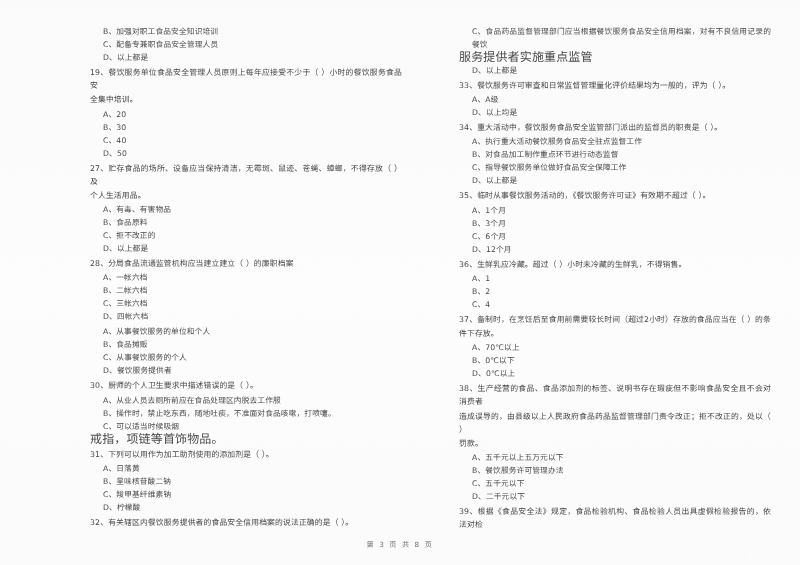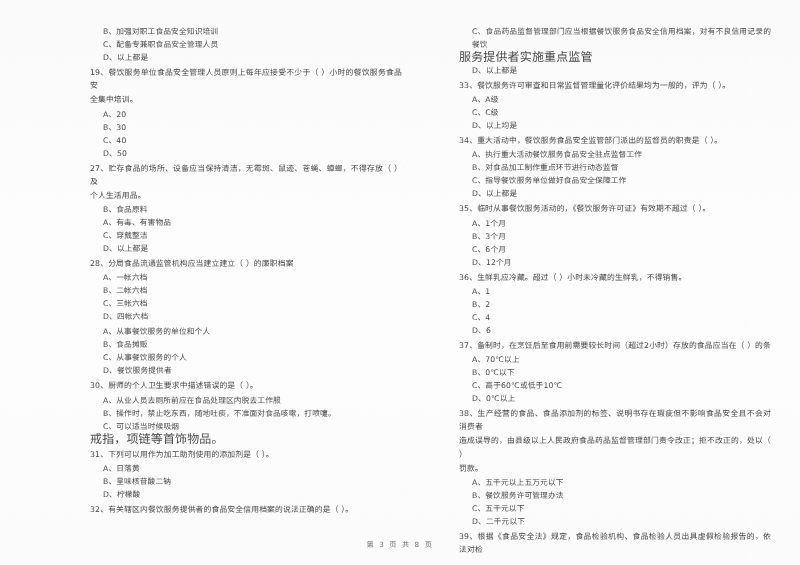--- a/index.html
+++ b/index.html
@@ -113,23 +113,23 @@
         <p class="q-stem">全集中培训。</p>
         <p class="opt">A、20</p>
         <p class="opt">B、30</p>
         <p class="opt">C、40</p>
         <p class="opt">D、50</p>
       </div>
 
       <div class="q-block">
         <p class="q-stem">27、贮存食品的场所、设备应当保持清洁，无霉斑、鼠迹、苍蝇、蟑螂，不得存放（      ）及</p>
         <p class="q-stem">个人生活用品。</p>
+        <p class="opt">A、有毒、有害物品</p>
         <p class="opt">B、食品原料</p>
-        <p class="opt">A、有毒、有害物品</p>
-        <p class="opt">C、穿戴整洁</p>
+        <p class="opt">C、拒不改正的</p>
         <p class="opt">D、以上都是</p>
       </div>
 
       <div class="q-block">
         <p class="q-stem">28、分局食品流通监管机构应当建立建立（      ）的廉职档案</p>
         <p class="opt">A、一帐六档</p>
         <p class="opt">B、二帐六档</p>
         <p class="opt">C、三帐六档</p>
         <p class="opt">D、四帐六档</p>
       </div>
@@ -146,20 +146,21 @@
         <p class="opt">A、从业人员去厕所前应在食品处理区内脱去工作服</p>
         <p class="opt">B、操作时，禁止吃东西，随地吐痰，不准面对食品咳嗽，打喷嚏。</p>
         <p class="opt">C、可以适当时候吸烟</p>
         <p class="opt-cont">戒指，项链等首饰物品。</p>
       </div>
 
       <div class="q-block">
         <p class="q-stem">31、下列可以用作为加工助剂使用的添加剂是（      ）。</p>
         <p class="opt">A、日落黄</p>
         <p class="opt">B、呈味核苷酸二钠</p>
+        <p class="opt">C、羧甲基纤维素钠</p>
         <p class="opt">D、柠檬酸</p>
       </div>
 
       <div class="q-block">
         <p class="q-stem">32、有关辖区内餐饮服务提供者的食品安全信用档案的说法正确的是（      ）。</p>
 
       </div>
 
     </div>
 
@@ -167,21 +168,20 @@
 
       <div class="q-block">
         <p class="opt">C、食品药品监督管理部门应当根据餐饮服务食品安全信用档案，对有不良信用记录的餐饮</p>
         <p class="opt-cont">服务提供者实施重点监管</p>
         <p class="opt">D、以上都是</p>
       </div>
 
       <div class="q-block">
         <p class="q-stem">33、餐饮服务许可审查和日常监督管理量化评价结果均为一般的，评为（      ）。</p>
         <p class="opt">A、A级</p>
-        <p class="opt">C、C级</p>
         <p class="opt">D、以上均是</p>
       </div>
 
       <div class="q-block">
         <p class="q-stem">34、重大活动中，餐饮服务食品安全监管部门派出的监督员的职责是（      ）。</p>
         <p class="opt">A、执行重大活动餐饮服务食品安全驻点监督工作</p>
         <p class="opt">B、对食品加工制作重点环节进行动态监督</p>
         <p class="opt">C、指导餐饮服务单位做好食品安全保障工作</p>
         <p class="opt">D、以上都是</p>
       </div>
@@ -192,28 +192,27 @@
         <p class="opt">B、3个月</p>
         <p class="opt">C、6个月</p>
         <p class="opt">D、12个月</p>
       </div>
 
       <div class="q-block">
         <p class="q-stem">36、生鲜乳应冷藏。超过（      ）小时未冷藏的生鲜乳，不得销售。</p>
         <p class="opt">A、1</p>
         <p class="opt">B、2</p>
         <p class="opt">C、4</p>
-        <p class="opt">D、6</p>
       </div>
 
       <div class="q-block">
         <p class="q-stem">37、备制时，在烹饪后至食用前需要较长时间（超过2小时）存放的食品应当在（      ）的条</p>
+        <p class="q-stem">件下存放。</p>
         <p class="opt">A、70℃以上</p>
         <p class="opt">B、0℃以下</p>
-        <p class="opt">C、高于60℃或低于10℃</p>
         <p class="opt">D、0℃以上</p>
       </div>
 
       <div class="q-block">
         <p class="q-stem">38、生产经营的食品、食品添加剂的标签、说明书存在瑕疵但不影响食品安全且不会对消费者</p>
         <p class="q-stem">造成误导的，由县级以上人民政府食品药品监督管理部门责令改正；拒不改正的，处以（      ）</p>
         <p class="q-stem">罚款。</p>
         <p class="opt">A、五千元以上五万元以下</p>
         <p class="opt">B、餐饮服务许可管理办法</p>
         <p class="opt">C、五千元以下</p>

